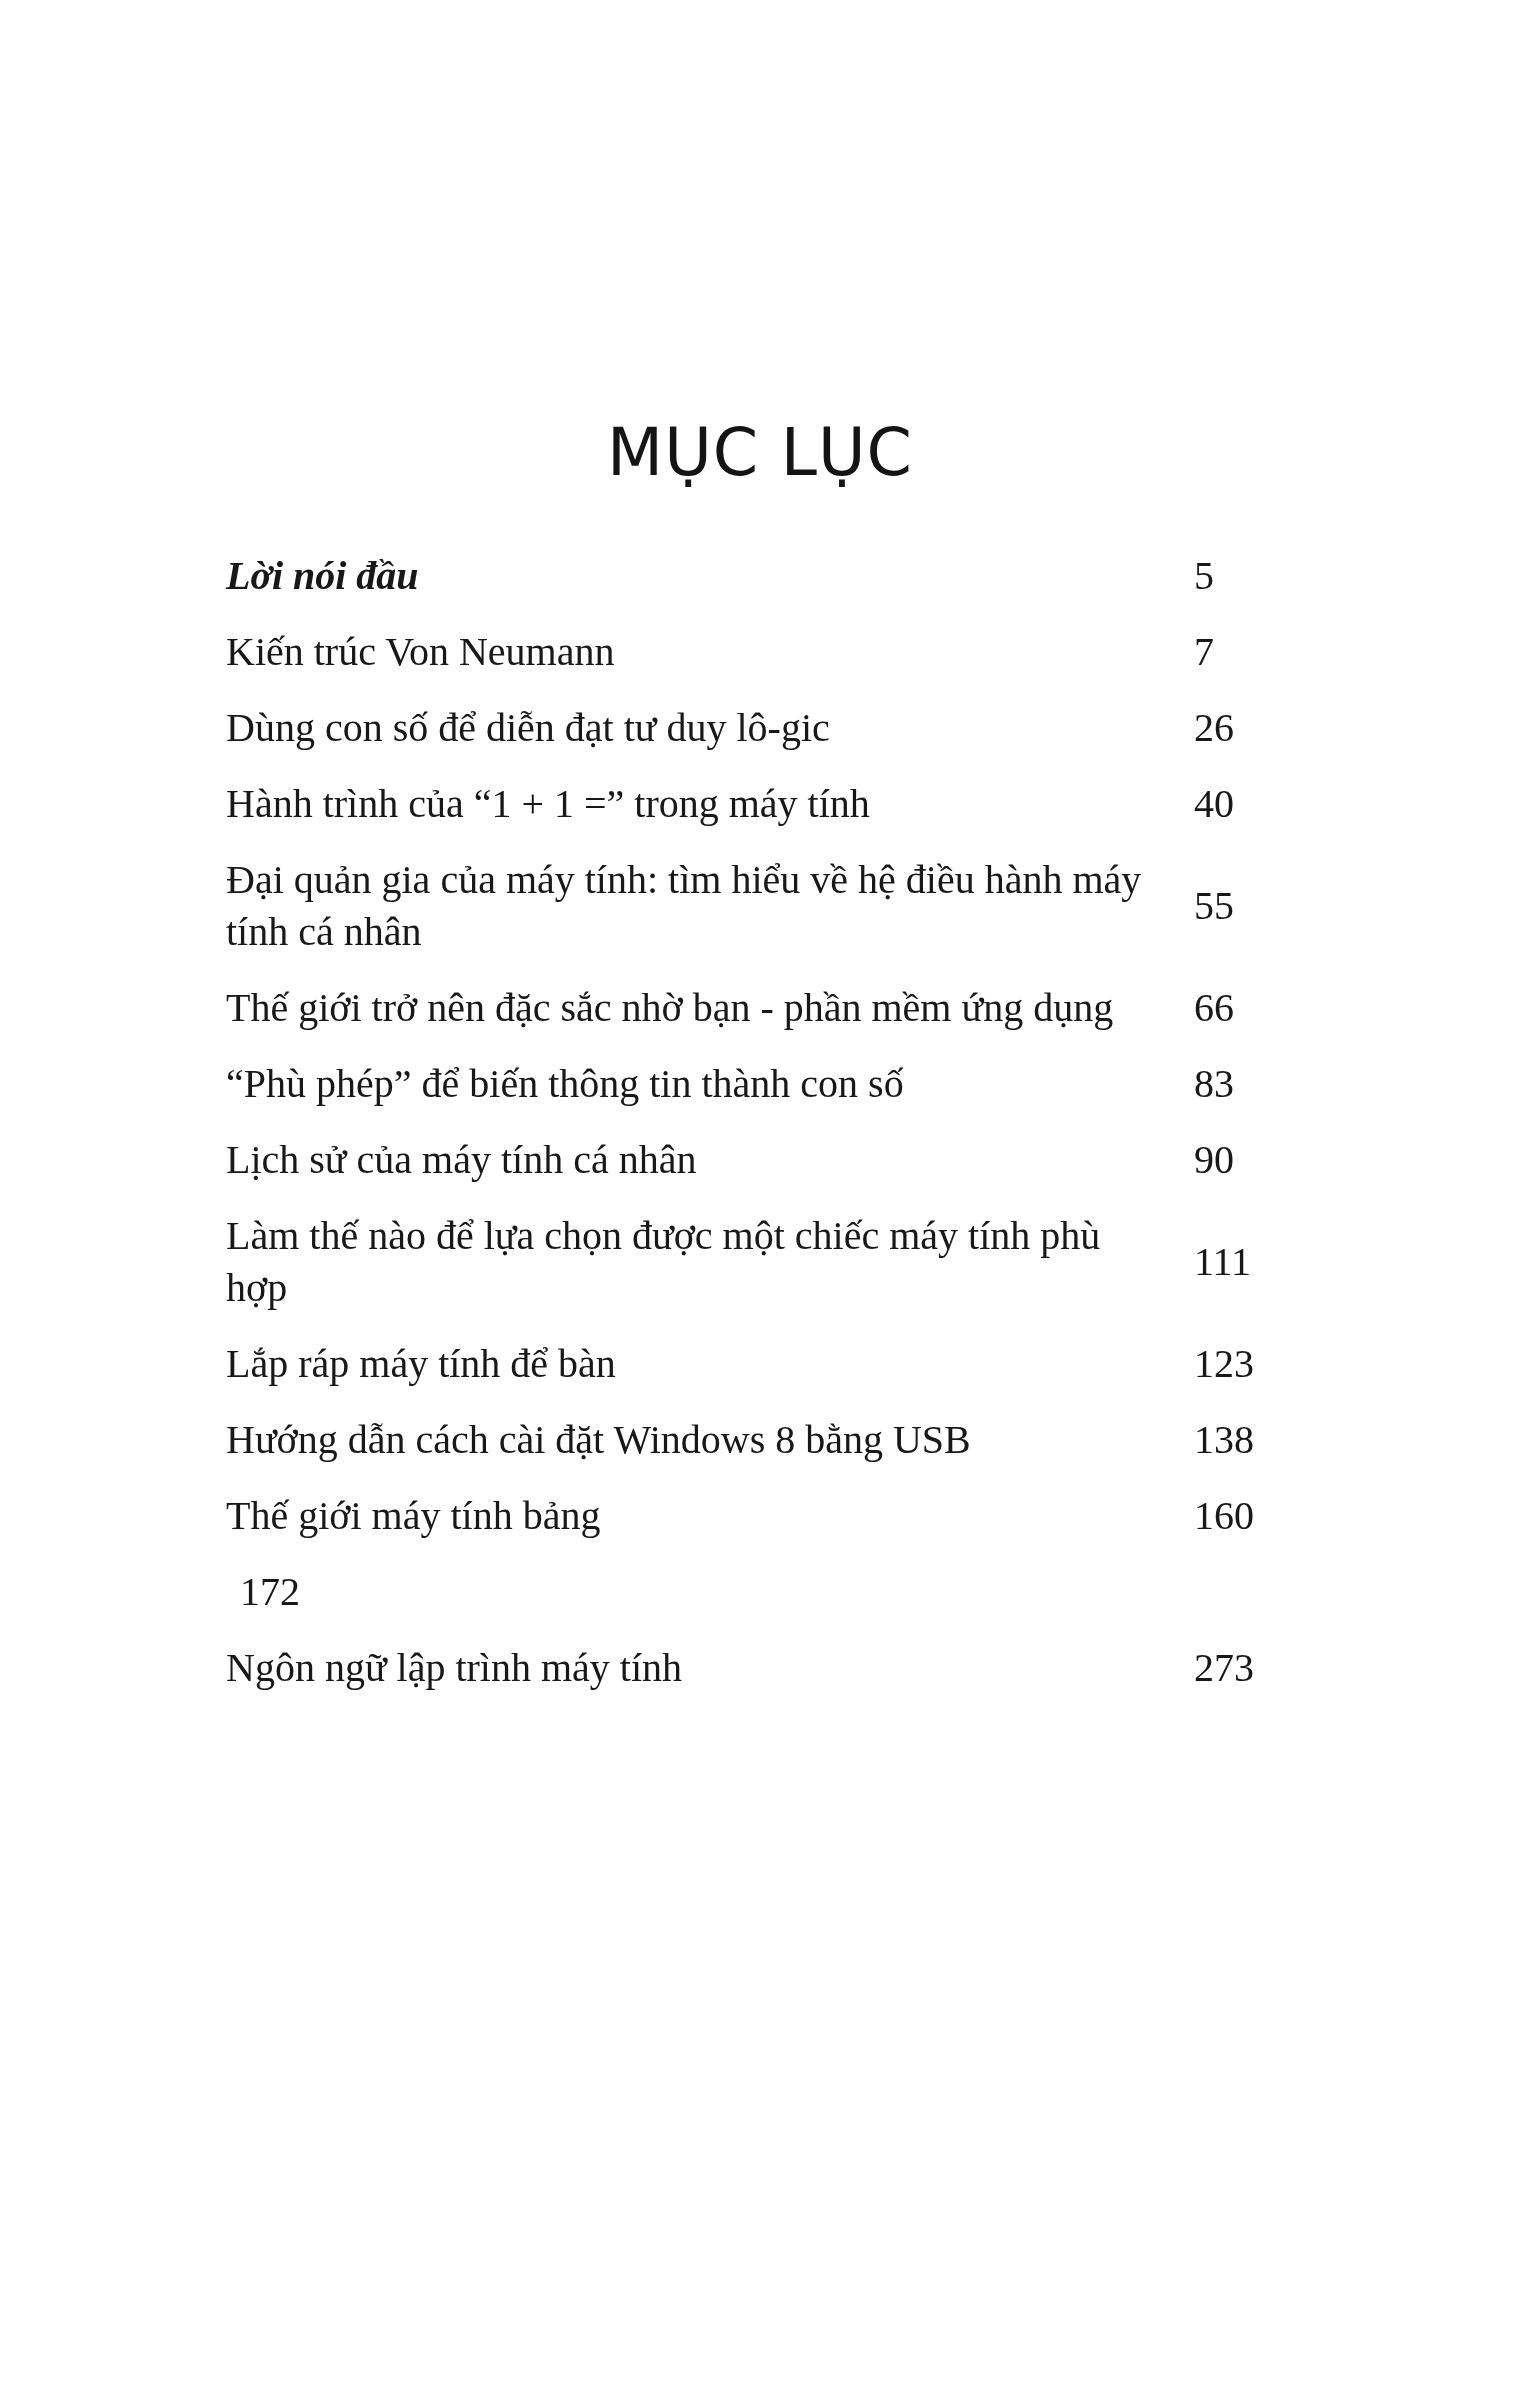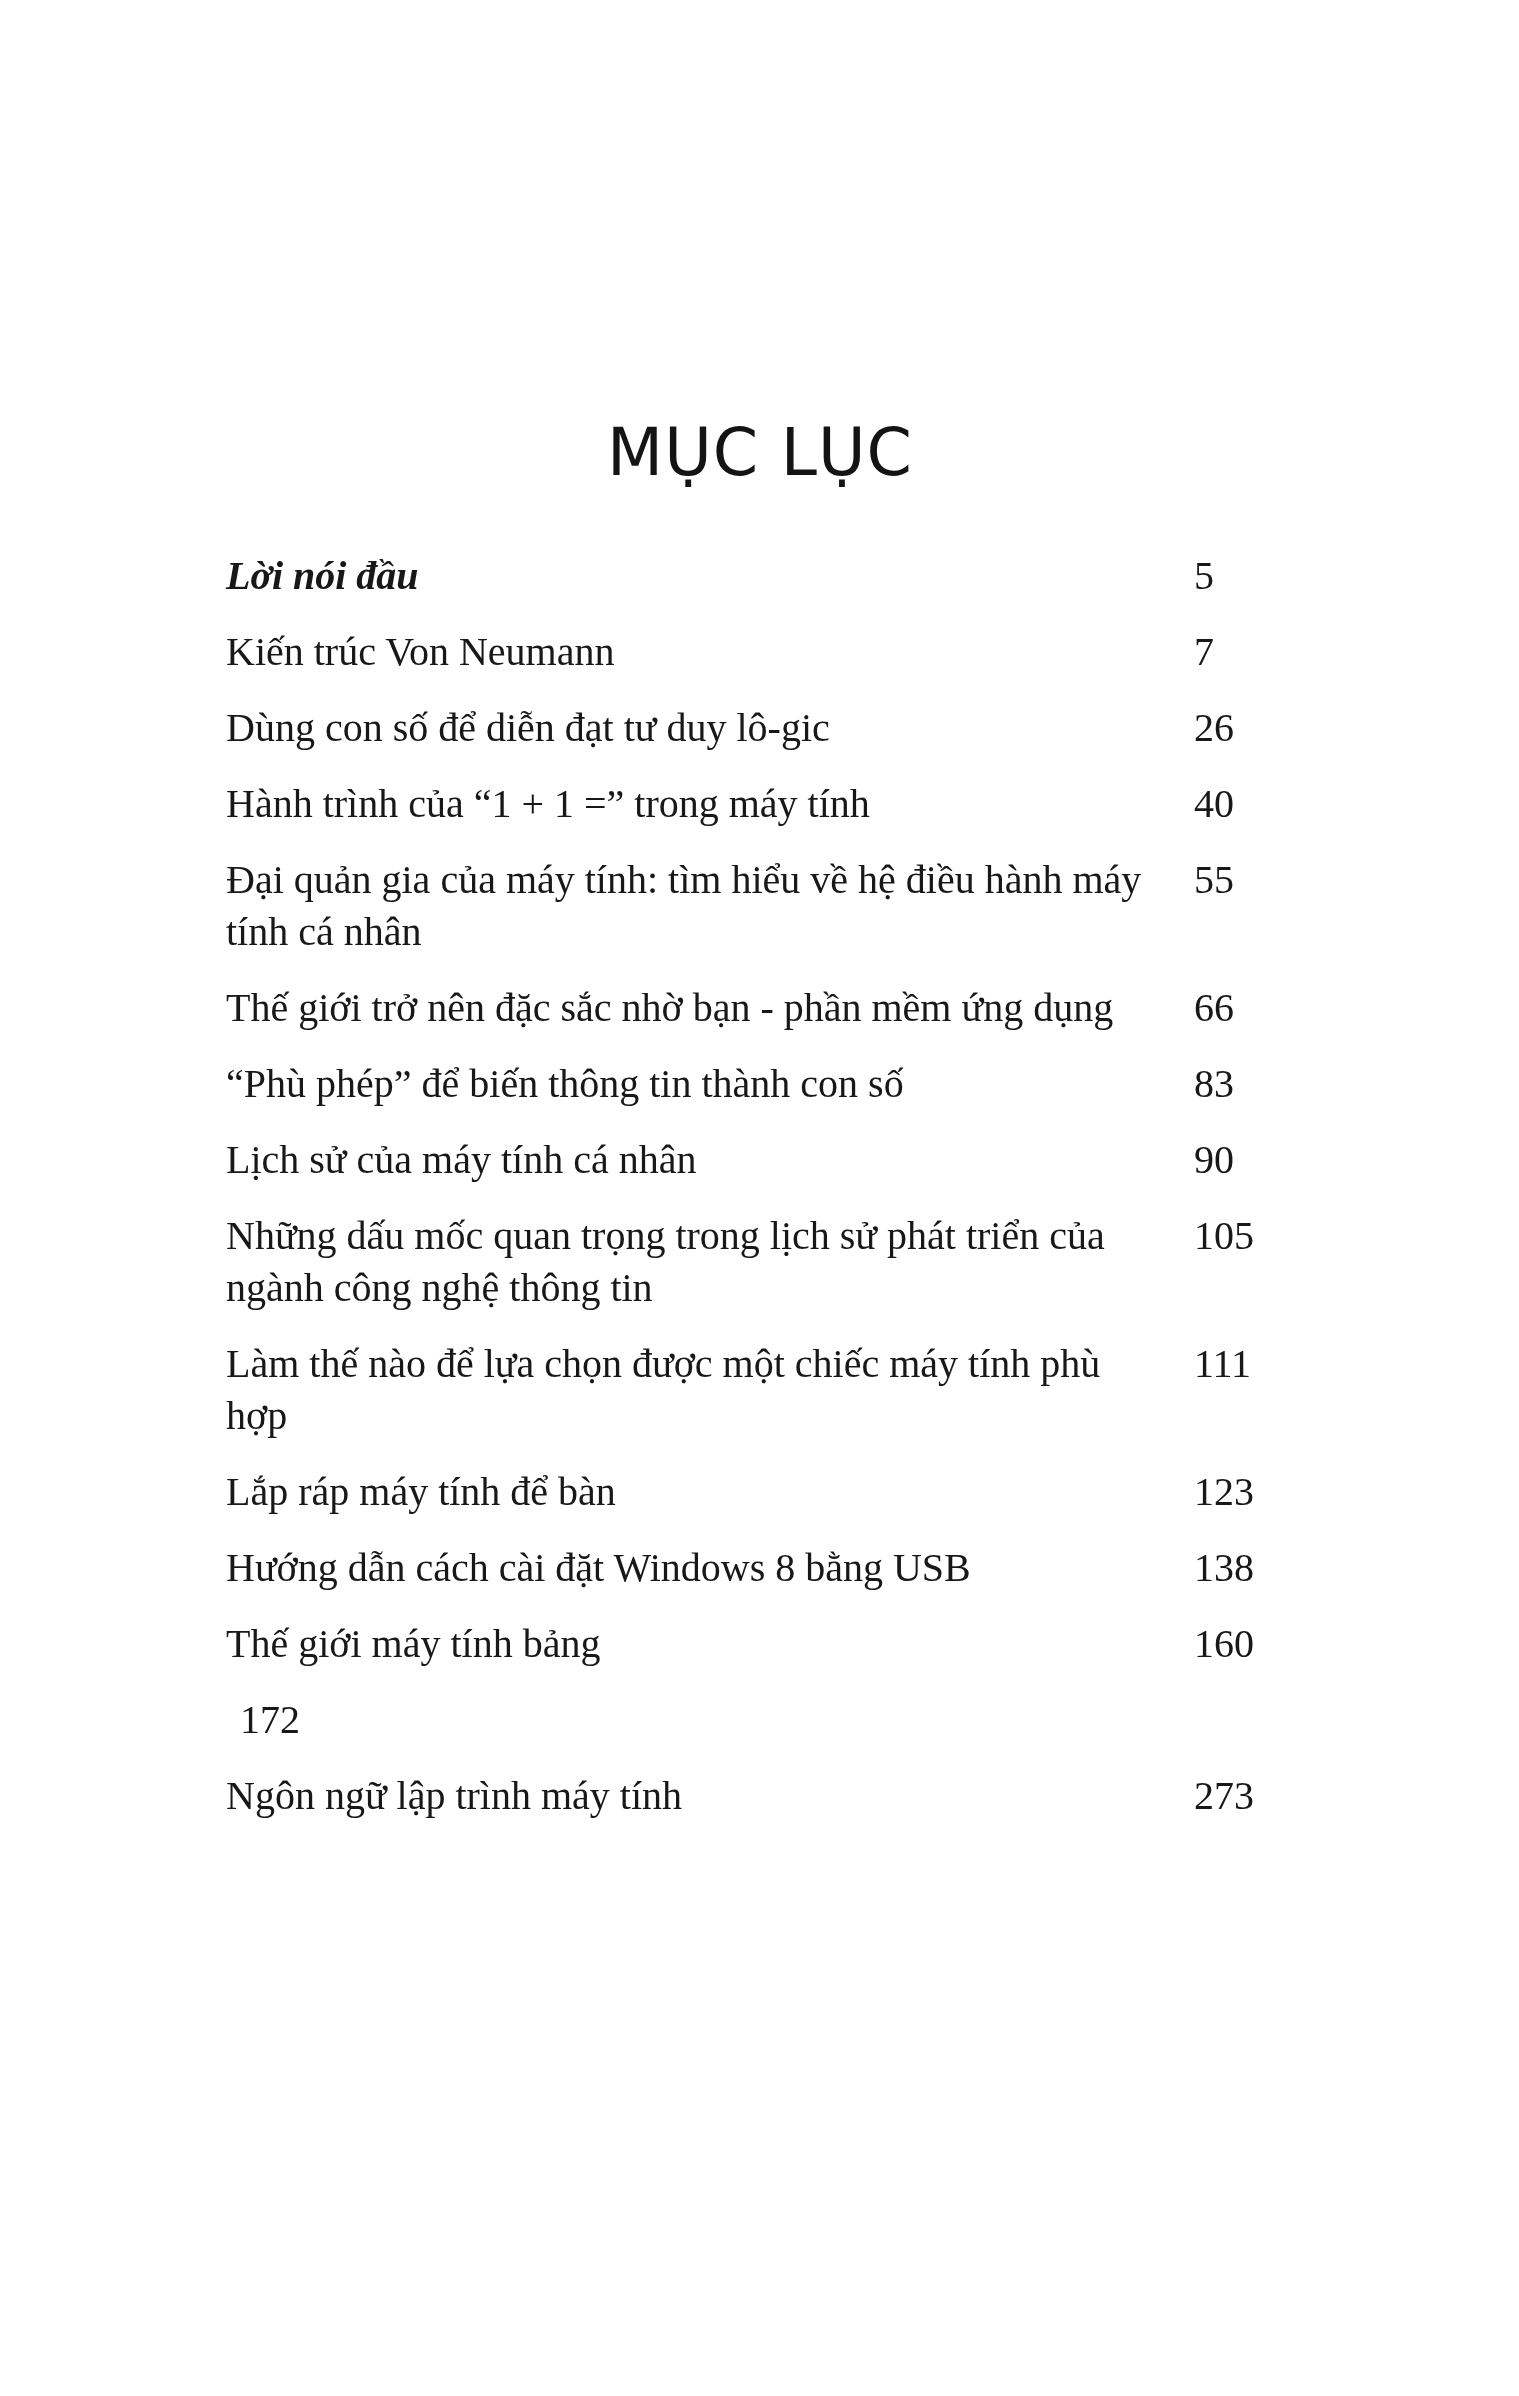--- a/index.html
+++ b/index.html
@@ -35,21 +35,21 @@
     color: #141414;
   }
   .toc-list {
     position: absolute;
     top: 543px;
     left: 226px;
     width: 1059px;
   }
   .toc-entry {
     display: flex;
-    align-items: flex-start;
+    align-items: center;
     justify-content: space-between;
     margin-bottom: 24px;
   }
   .toc-entry .label {
     font-size: 40px;
     line-height: 1.30;
     max-width: 936px;
     color: #181818;
   }
   .toc-entry.preface .label {
@@ -98,24 +98,20 @@
       </div>
       <div class="toc-entry">
         <div class="label">“Phù phép” để biến thông tin thành con số</div>
         <div class="page-num">83</div>
       </div>
       <div class="toc-entry">
         <div class="label">Lịch sử của máy tính cá nhân</div>
         <div class="page-num">90</div>
       </div>
       <div class="toc-entry">
-        <div class="label">Những dấu mốc quan trọng trong lịch sử phát triển của ngành công nghệ thông tin</div>
-        <div class="page-num">105</div>
-      </div>
-      <div class="toc-entry">
         <div class="label">Làm thế nào để lựa chọn được một chiếc máy tính phù hợp</div>
         <div class="page-num">111</div>
       </div>
       <div class="toc-entry">
         <div class="label">Lắp ráp máy tính để bàn</div>
         <div class="page-num">123</div>
       </div>
       <div class="toc-entry">
         <div class="label">Hướng dẫn cách cài đặt Windows 8 bằng USB</div>
         <div class="page-num">138</div>

